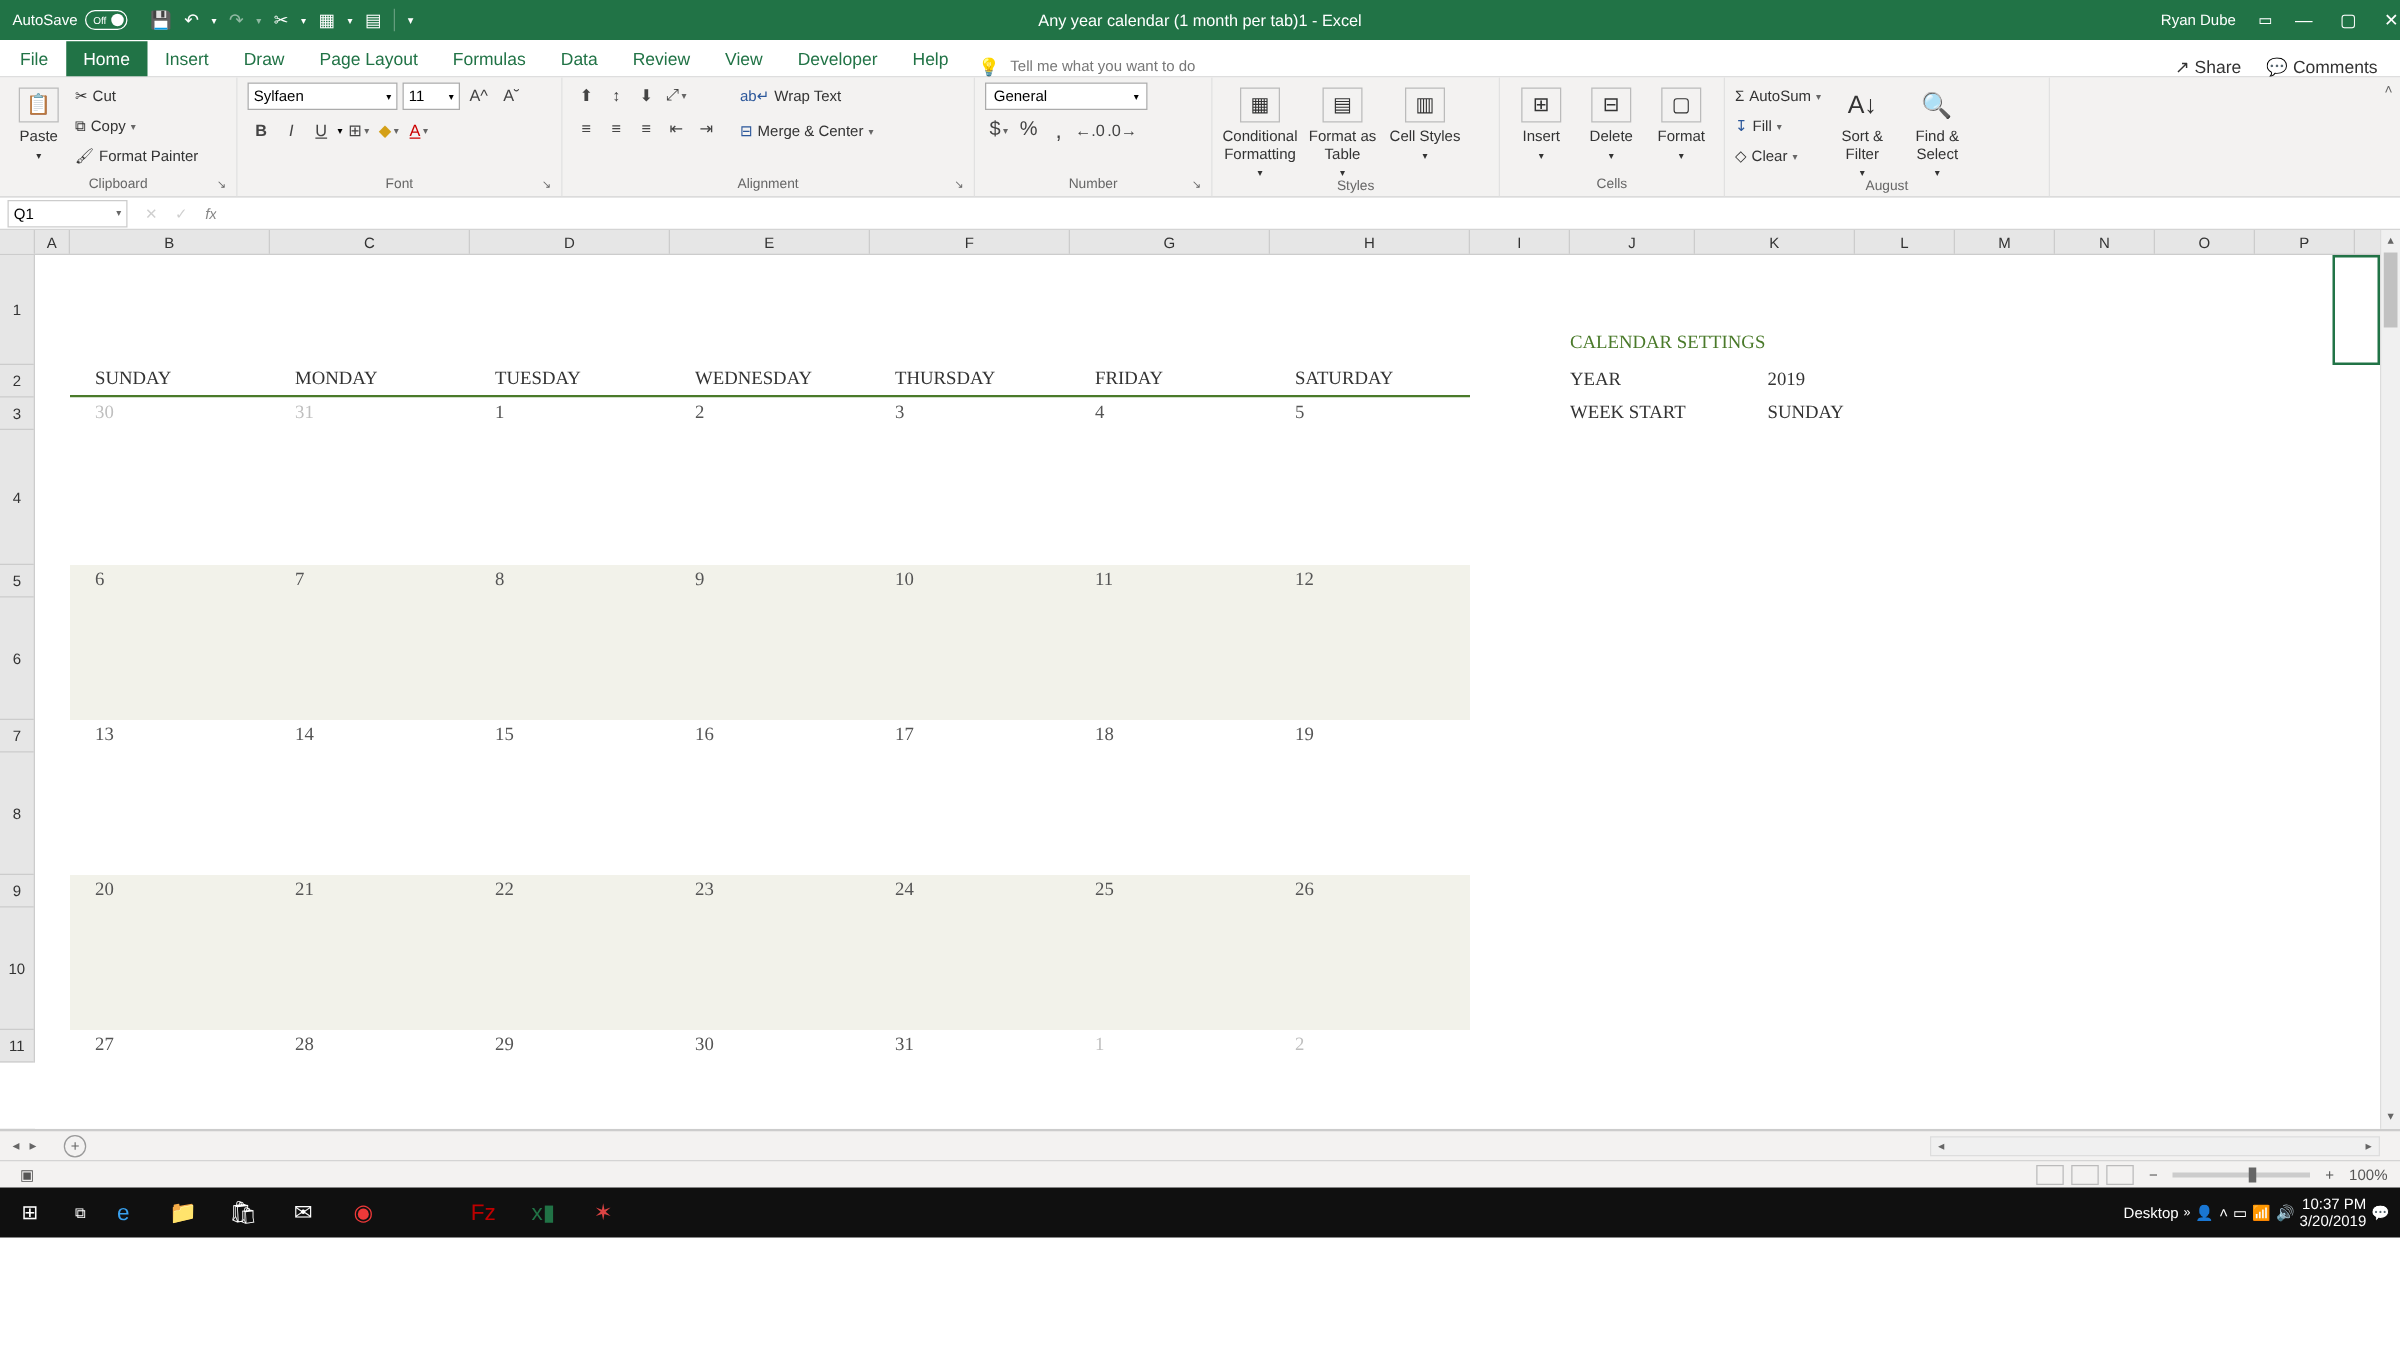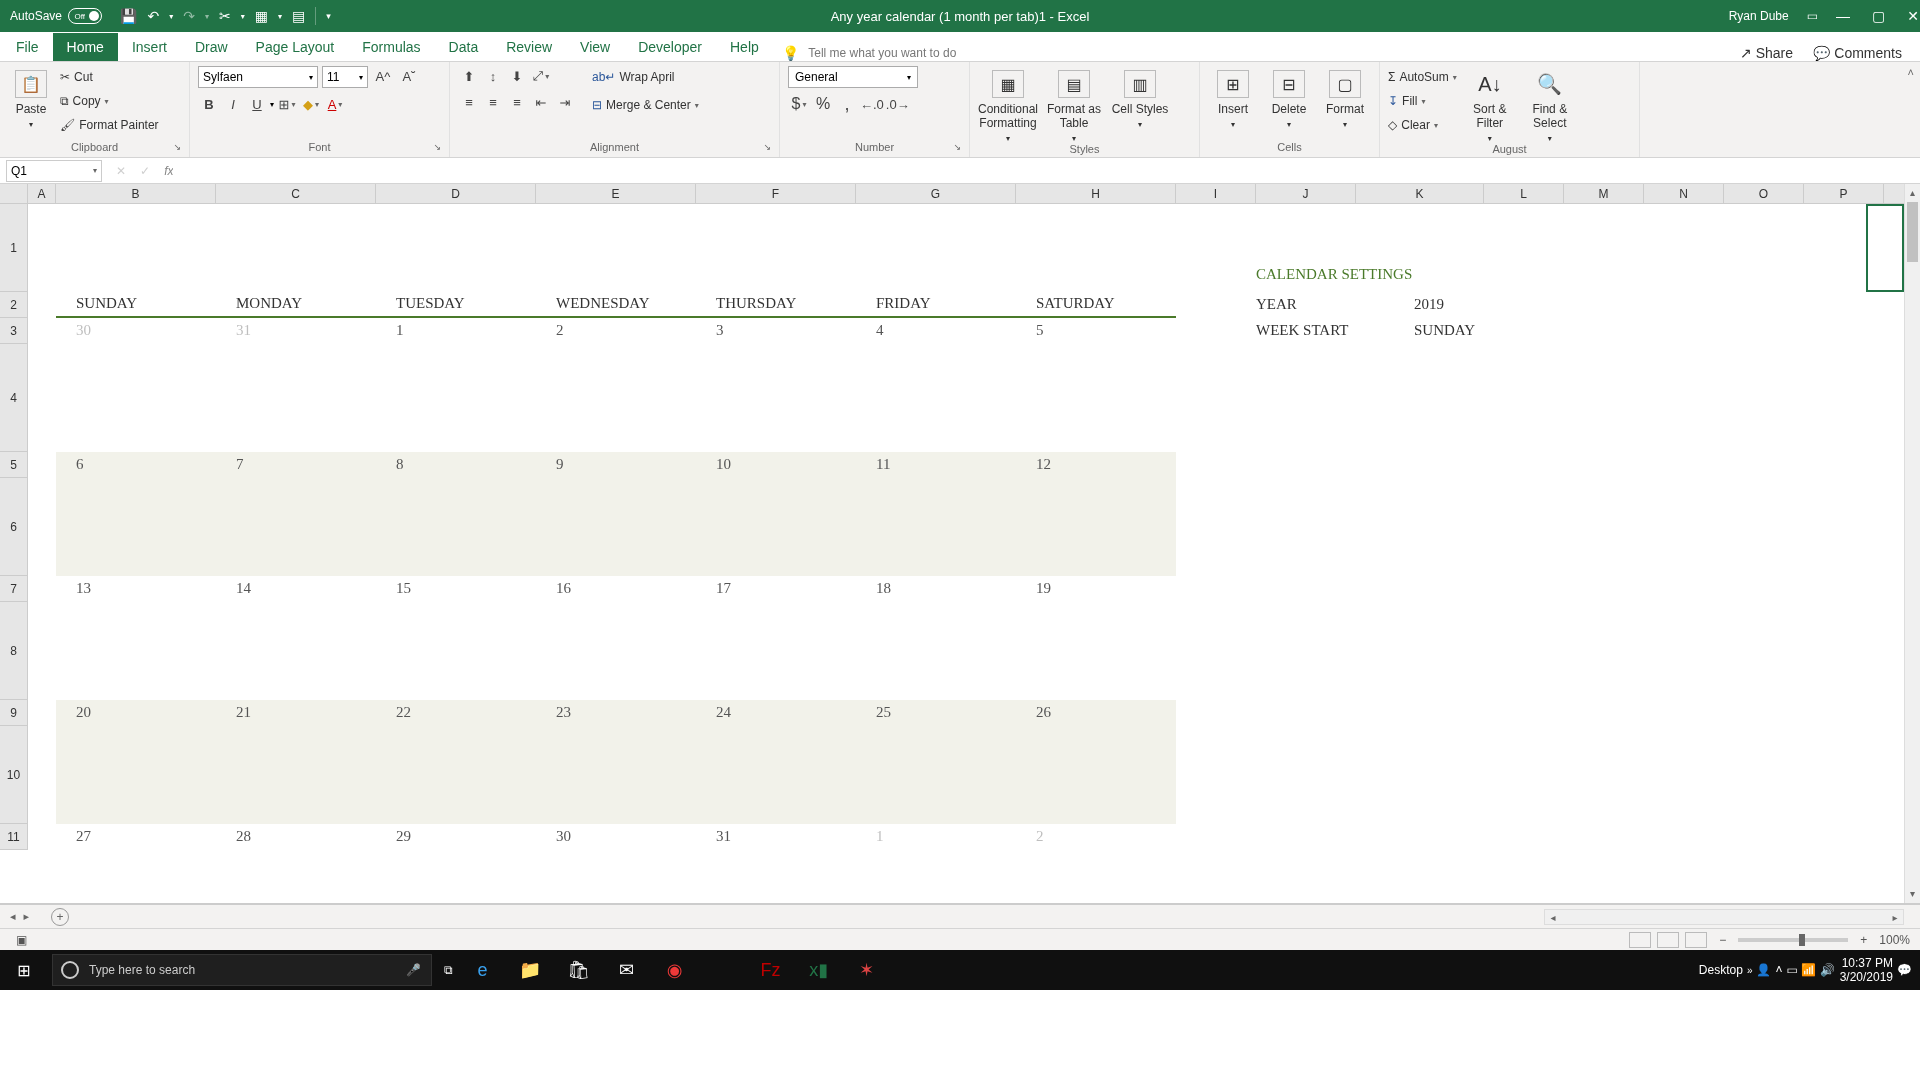--- a/index.html
+++ b/index.html
@@ -250,21 +250,21 @@
           <span class="tinybtn">≡</span>
           <span class="tinybtn">≡</span>
           <span class="tinybtn">≡</span>
           <span class="tinybtn">⇤</span>
           <span class="tinybtn">⇥</span>
         </div>
       </div>
       <div class="col" style="gap:6px;margin-left:10px">
         <div class="textline">
             <span style="color:#2b579a">ab↵</span>
-            <span>Wrap April</span>
+            <span>Wrap Text</span>
           </div>
         <div class="textline drop">
             <span style="color:#2b579a">⊟</span>
             <span>Merge &amp; Center</span>
           </div>
       </div>
     </div>
     <div class="label">
         <span>Alignment</span>
         <span class="launcher">↘</span>
@@ -510,25 +510,20 @@
   <span>−</span>
   <div class="slider">
       <div class="kn"></div>
     </div>
   <span>+</span>
   <span>100%</span>
 </div>
 
 <div class="taskbar">
   <div class="start">⊞</div>
-  <div class="search">
-    <div class="circ"></div>
-    <span>Type here to search</span>
-    <span style="margin-left:auto;margin-right:10px">🎤</span>
-  </div>
   <span style="margin-left:12px">⧉</span>
   <div class="tbicons">
     <span class="ic edge">e</span>
     <span class="ic">📁</span>
     <span class="ic">🛍</span>
     <span class="ic">✉</span>
     <span class="ic" style="color:#ef3939">◉</span>
     <span class="ic"><span class="chrome"></span></span>
     <span class="ic" style="color:#bf0000">Fz</span>
     <span class="ic" style="color:#217346">x▮</span>

